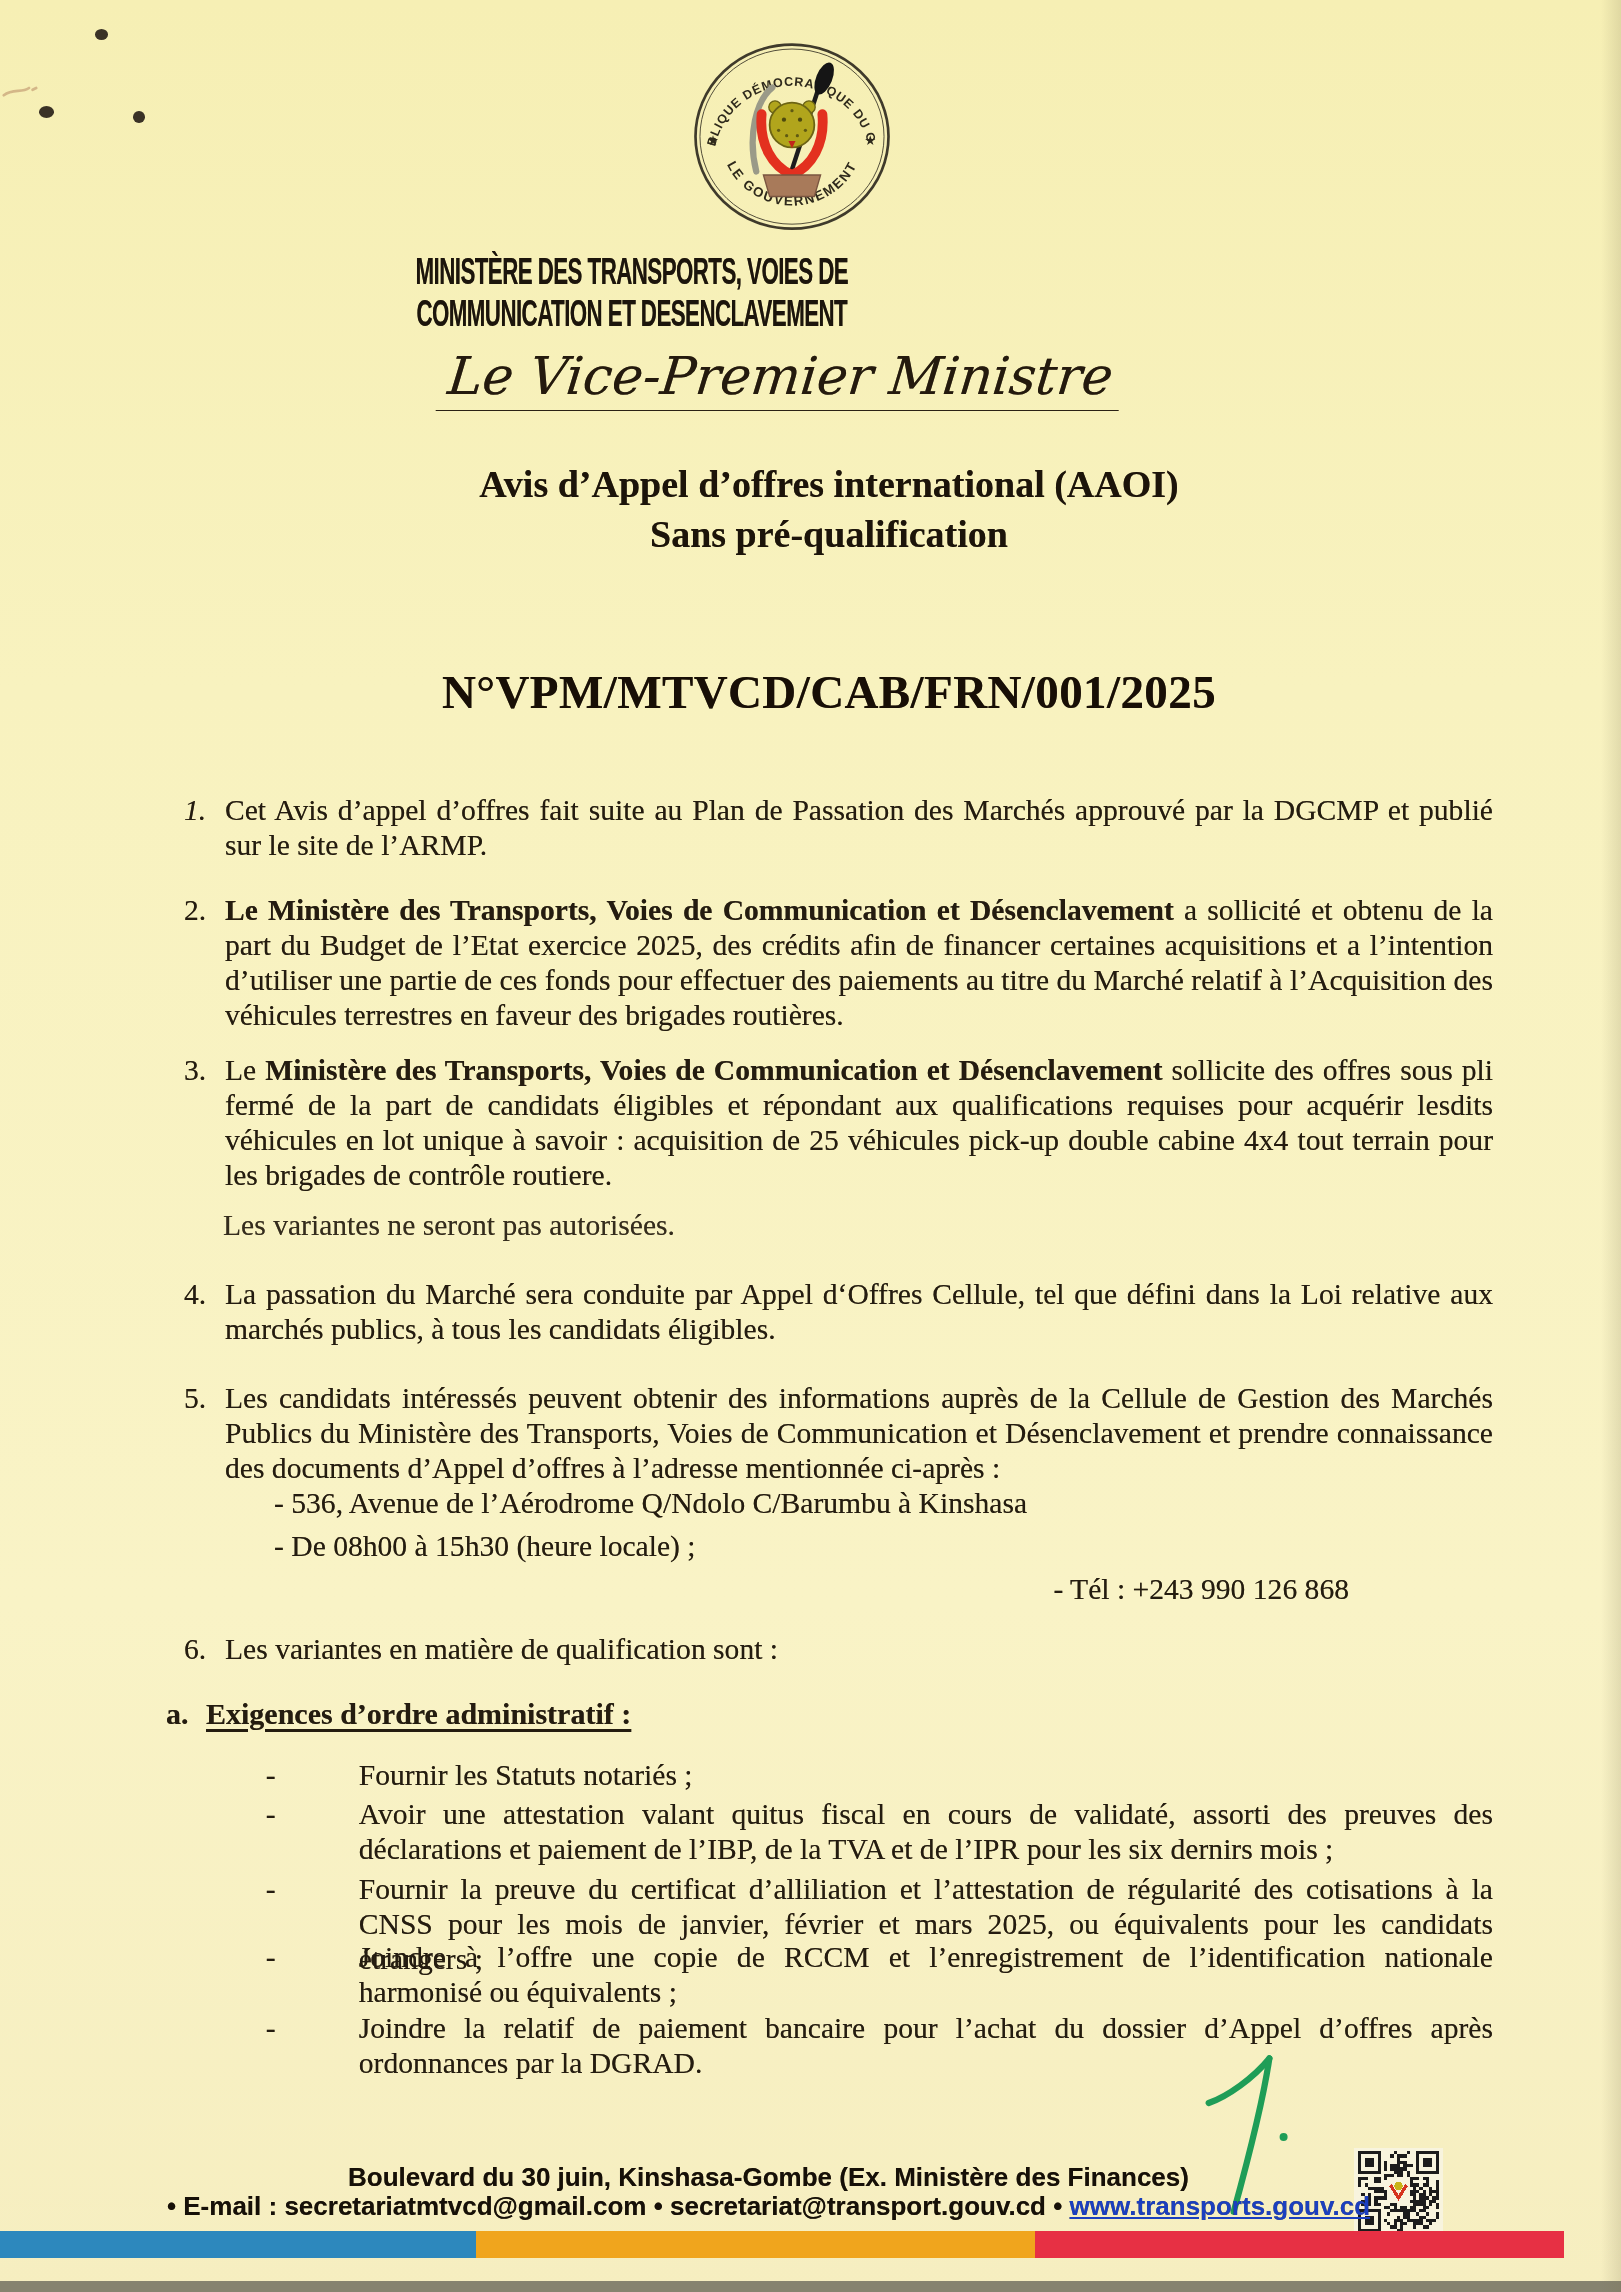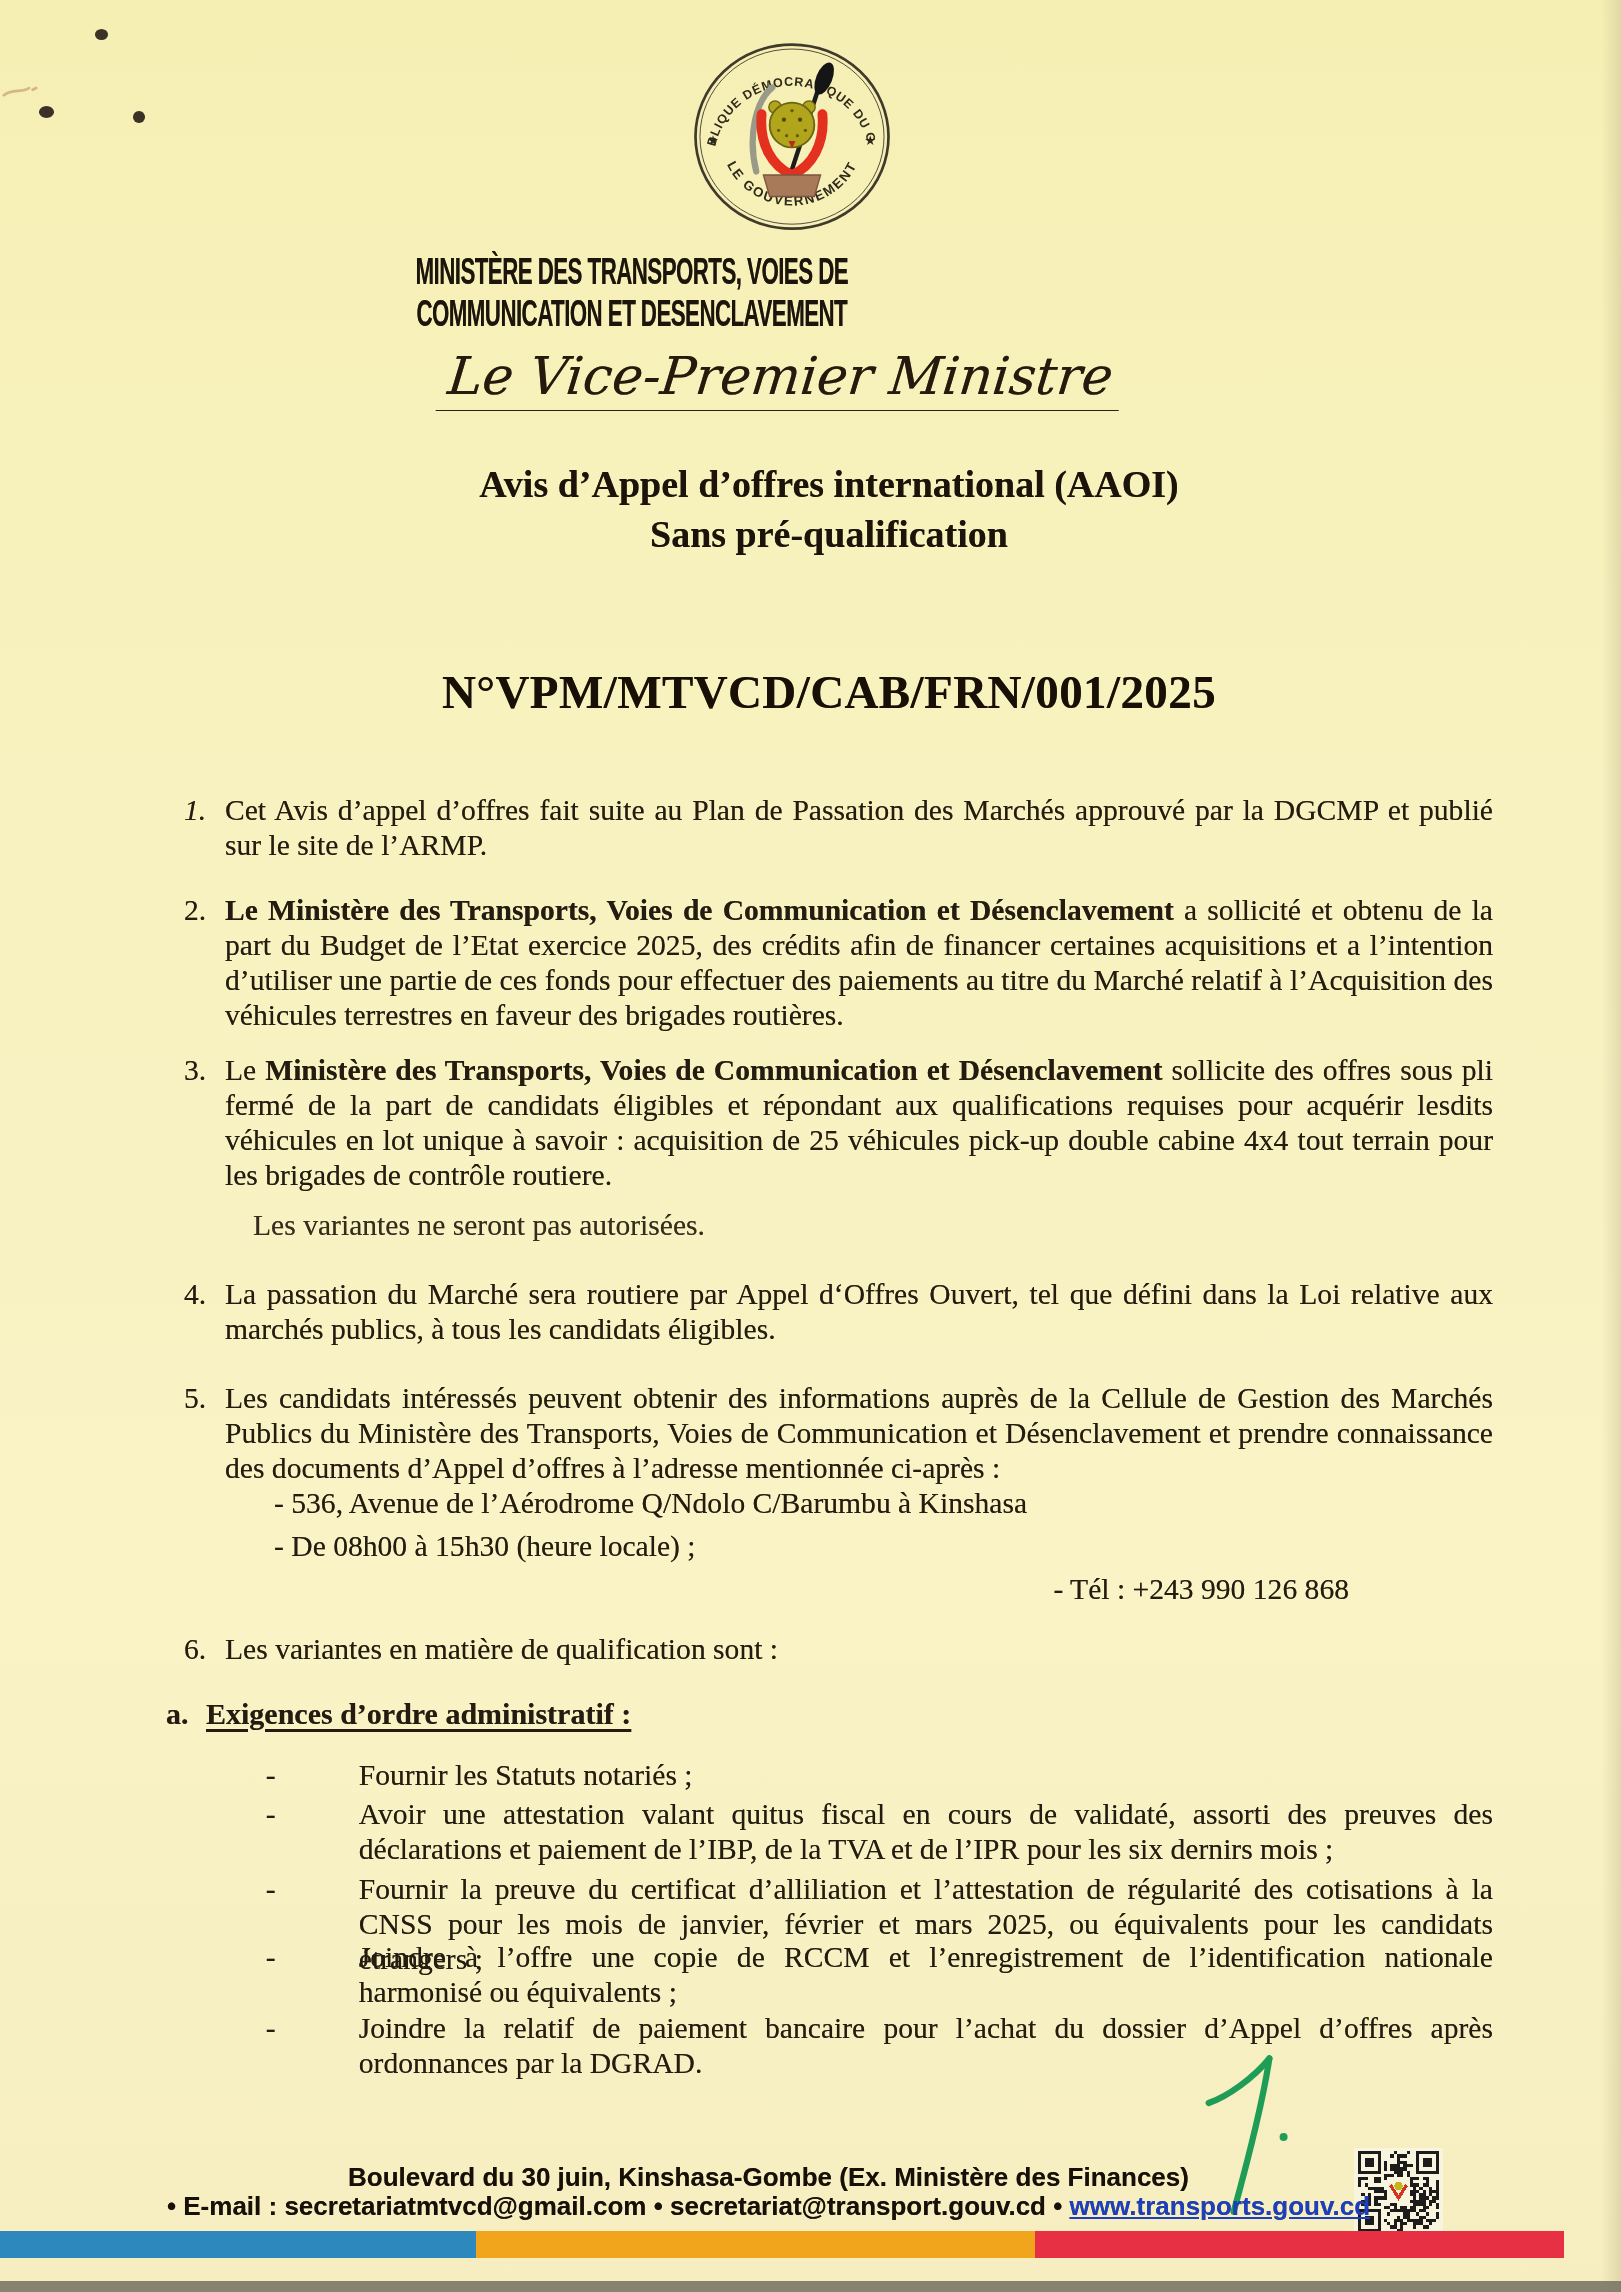--- a/index.html
+++ b/index.html
@@ -27,21 +27,21 @@
   .title{ position:absolute; left:32px; top:459px; width:1594px; text-align:center;
     font-weight:bold; font-size:38px; line-height:50px; color:#1c140a;}
   .reference{ position:absolute; left:32px; top:665px; width:1594px; text-align:center;
     font-weight:bold; font-size:47px; letter-spacing:0.4px; color:#180f06;}
   
   .item{ position:absolute; left:184px; width:1309px; display:flex; font-size:29.6px; line-height:35px;}
   .item .num{ flex:none; width:41px; }
   .item .body{ flex:1; text-align:justify; }
   .b{ font-weight:bold; }
   .i{ font-style:italic; }
-  .note{ position:absolute; left:223px; width:896px; font-size:29.6px; filter:blur(0.4px); opacity:.92;margin-left:30px;}
+  .note{ position:absolute; left:223px; width:896px; font-size:29.6px; filter:blur(0.4px); opacity:.92;}
   .sub{ position:absolute; left:274px; width:1075px; font-size:29.6px; }
   .secA{ position:absolute; left:166px; width:1325px; display:flex; font-size:30px; }
   .secA .lbl{ flex:none; width:40px; font-weight:bold;}
   .secA .hd{ font-weight:bold; text-decoration:underline; text-underline-offset:5.4px;}
   .bullet{ position:absolute; left:264px; width:1229px; display:flex; font-size:29.6px; line-height:35px;}
   .bullet .mk{ flex:none; width:49px; padding-left:1.8px;}
   .bullet .tx{ flex:1; text-align:justify;margin-left:44px;}
   
   .f-addr{ position:absolute; left:0; top:2162px; width:1537px; text-align:center;
     font-family:"Liberation Sans", sans-serif; font-weight:bold; font-size:26px; color:#161008;}
@@ -137,21 +137,21 @@
     <span class="num">3.</span>
     <span class="body">
       <span>Le </span><span class="b">Ministère des Transports, Voies de Communication et Désenclavement</span><span> sollicite des offres sous pli fermé de la part de candidats éligibles et répondant aux qualifications requises pour acquérir lesdits véhicules en lot unique à savoir : acquisition de 25 véhicules pick-up double cabine 4x4 tout terrain pour les brigades de contrôle routiere.</span>
     </span>
   </div>
 
   <div class="note scantext" style="top:1209px;">Les variantes ne seront pas autorisées.</div>
 
   <div class="item scantext" style="top:1277px;">
     <span class="num">4.</span>
-    <span class="body"><span>La passation du Marché sera routiere par Appel d‘Offres Ouvert, tel que défini dans la Loi relative aux marchés publics, à tous les candidats éligibles.</span></span>
+    <span class="body"><span>La passation du Marché sera conduite par Appel d‘Offres Cellule, tel que défini dans la Loi relative aux marchés publics, à tous les candidats éligibles.</span></span>
   </div>
 
   <div class="item scantext" style="top:1381px;">
     <span class="num">5.</span>
     <span class="body"><span>Les candidats intéressés peuvent obtenir des informations auprès de la Cellule de Gestion des Marchés Publics du Ministère des Transports, Voies de Communication et Désenclavement et prendre connaissance des documents  d’Appel d’offres à l’adresse mentionnée ci-après :</span></span>
   </div>
 
   <div class="sub scantext" style="top:1487px;">- 536, Avenue de l’Aérodrome Q/Ndolo C/Barumbu à Kinshasa</div>
   <div class="sub scantext" style="top:1530px;">- De 08h00 à 15h30 (heure locale) ;</div>
   <div class="sub scantext" style="top:1573px;text-align:right;">- Tél : +243 990 126 868</div>

